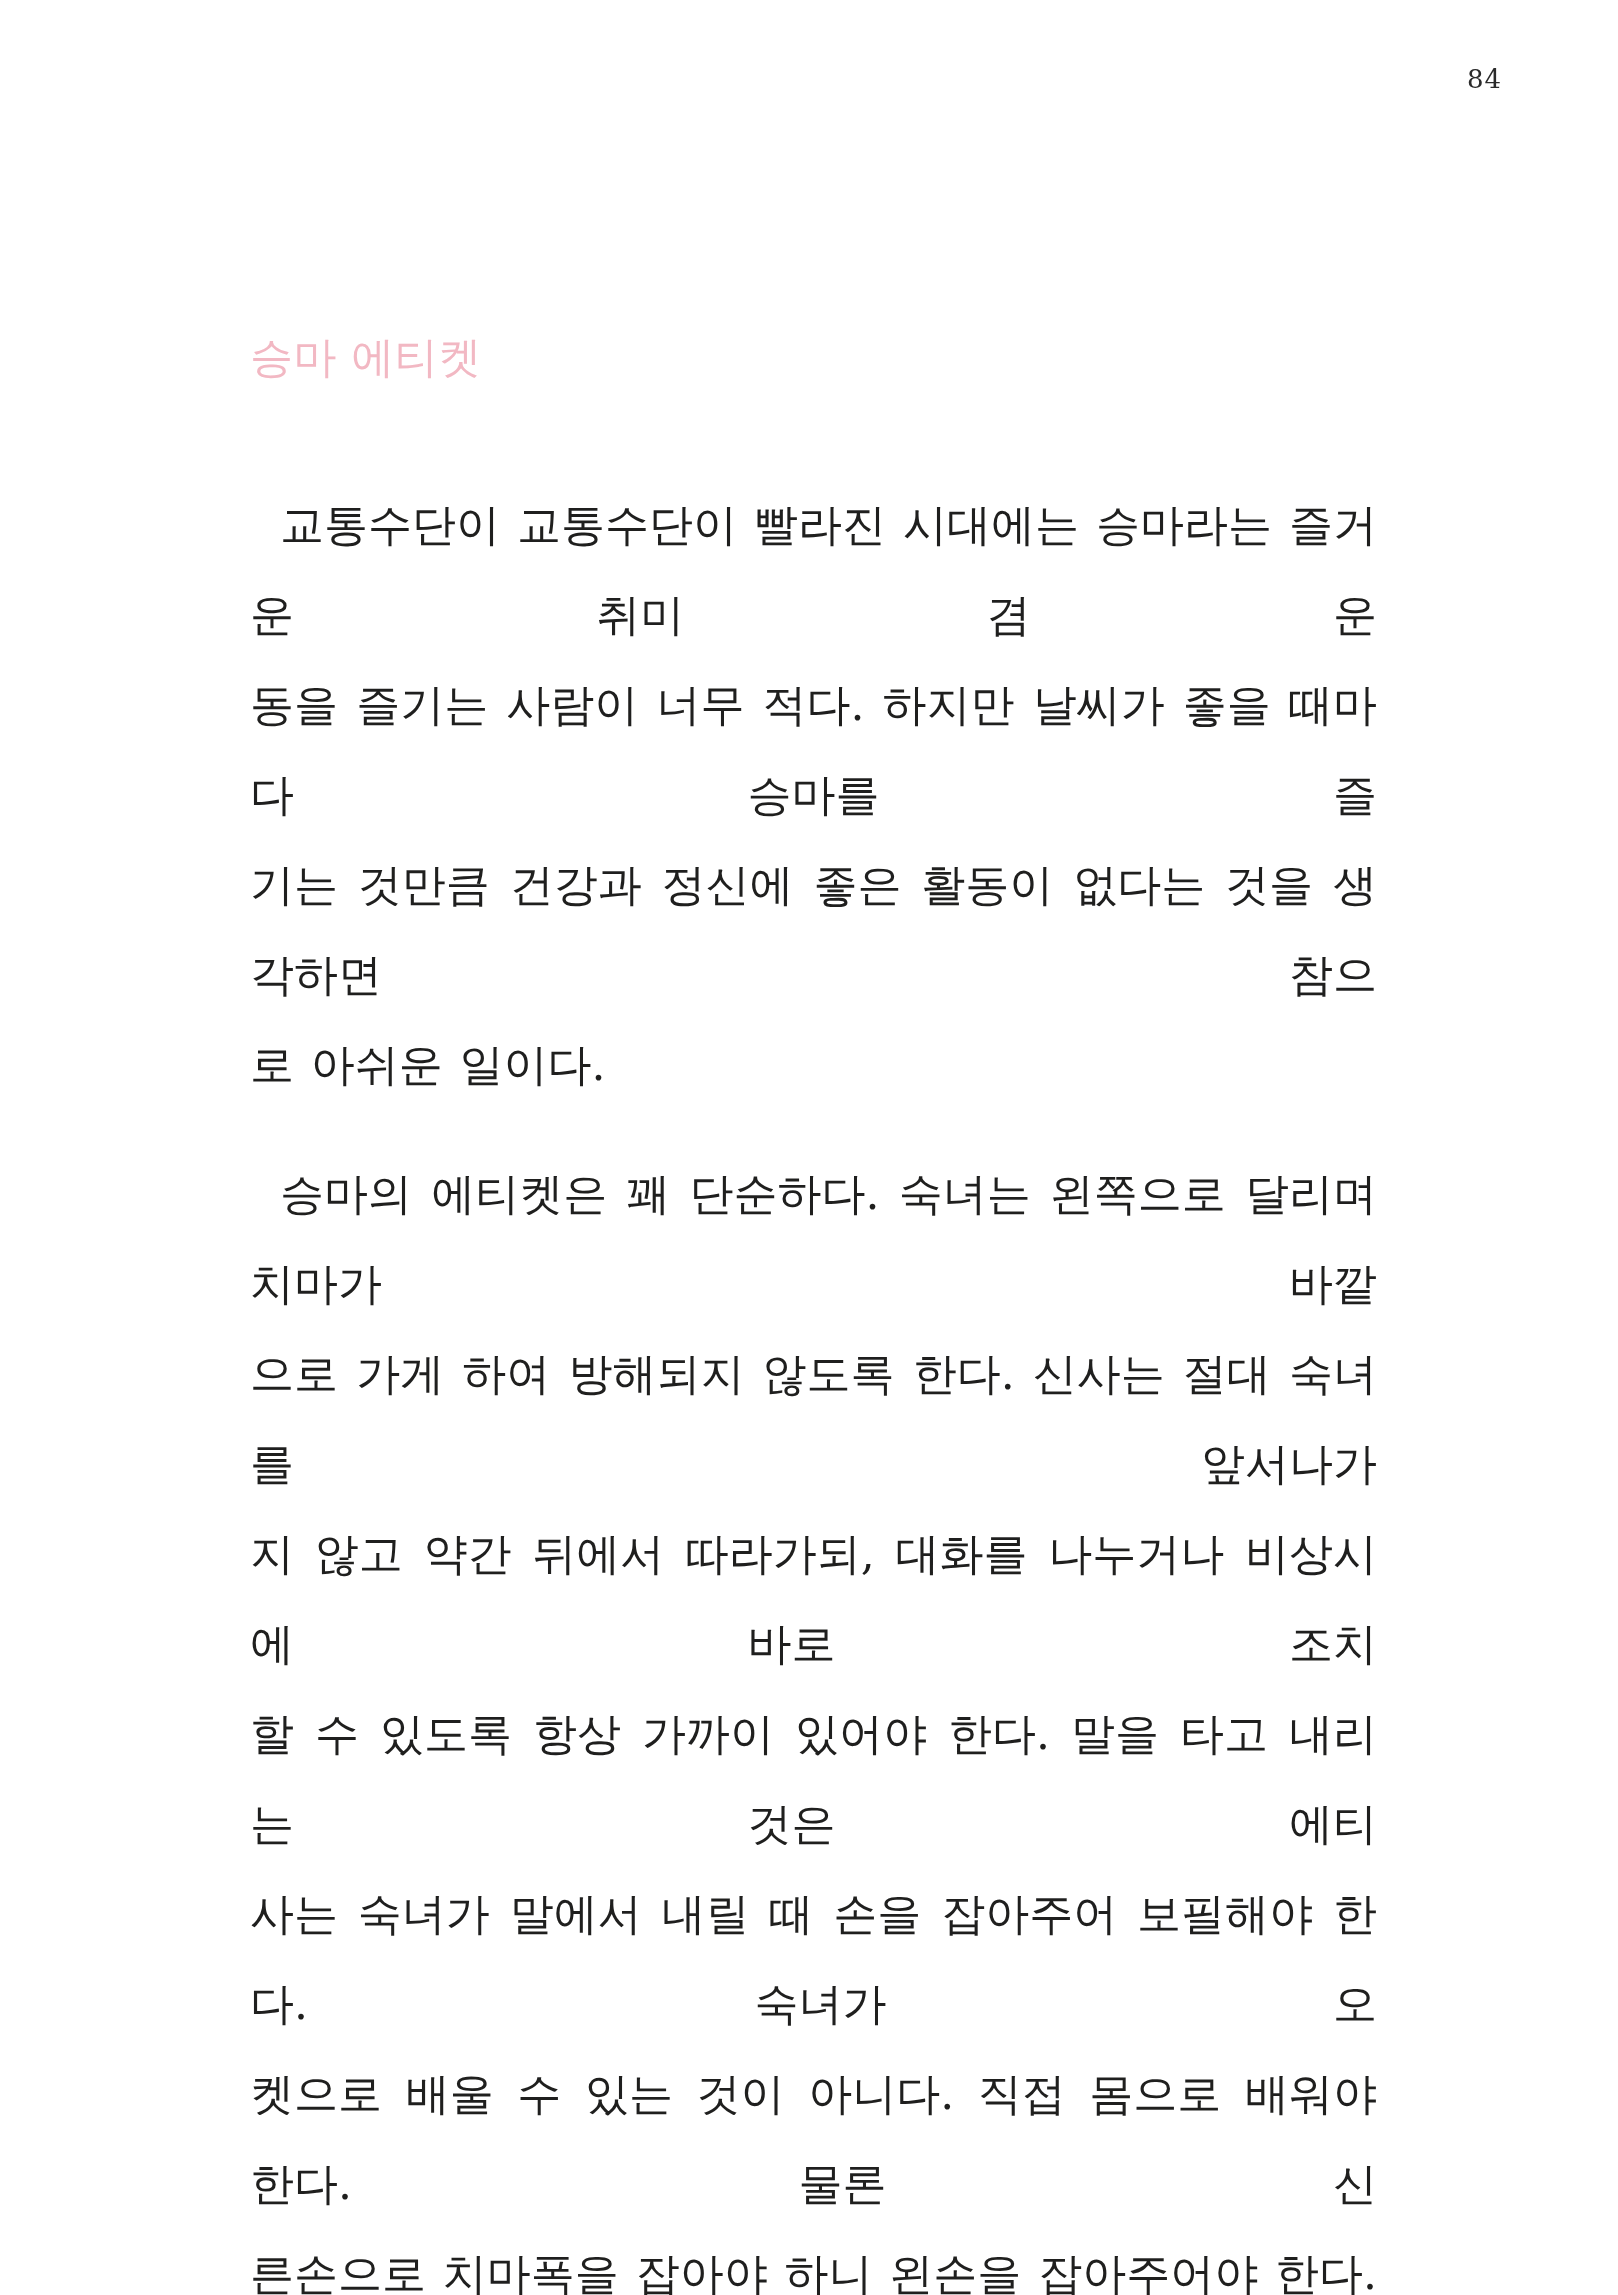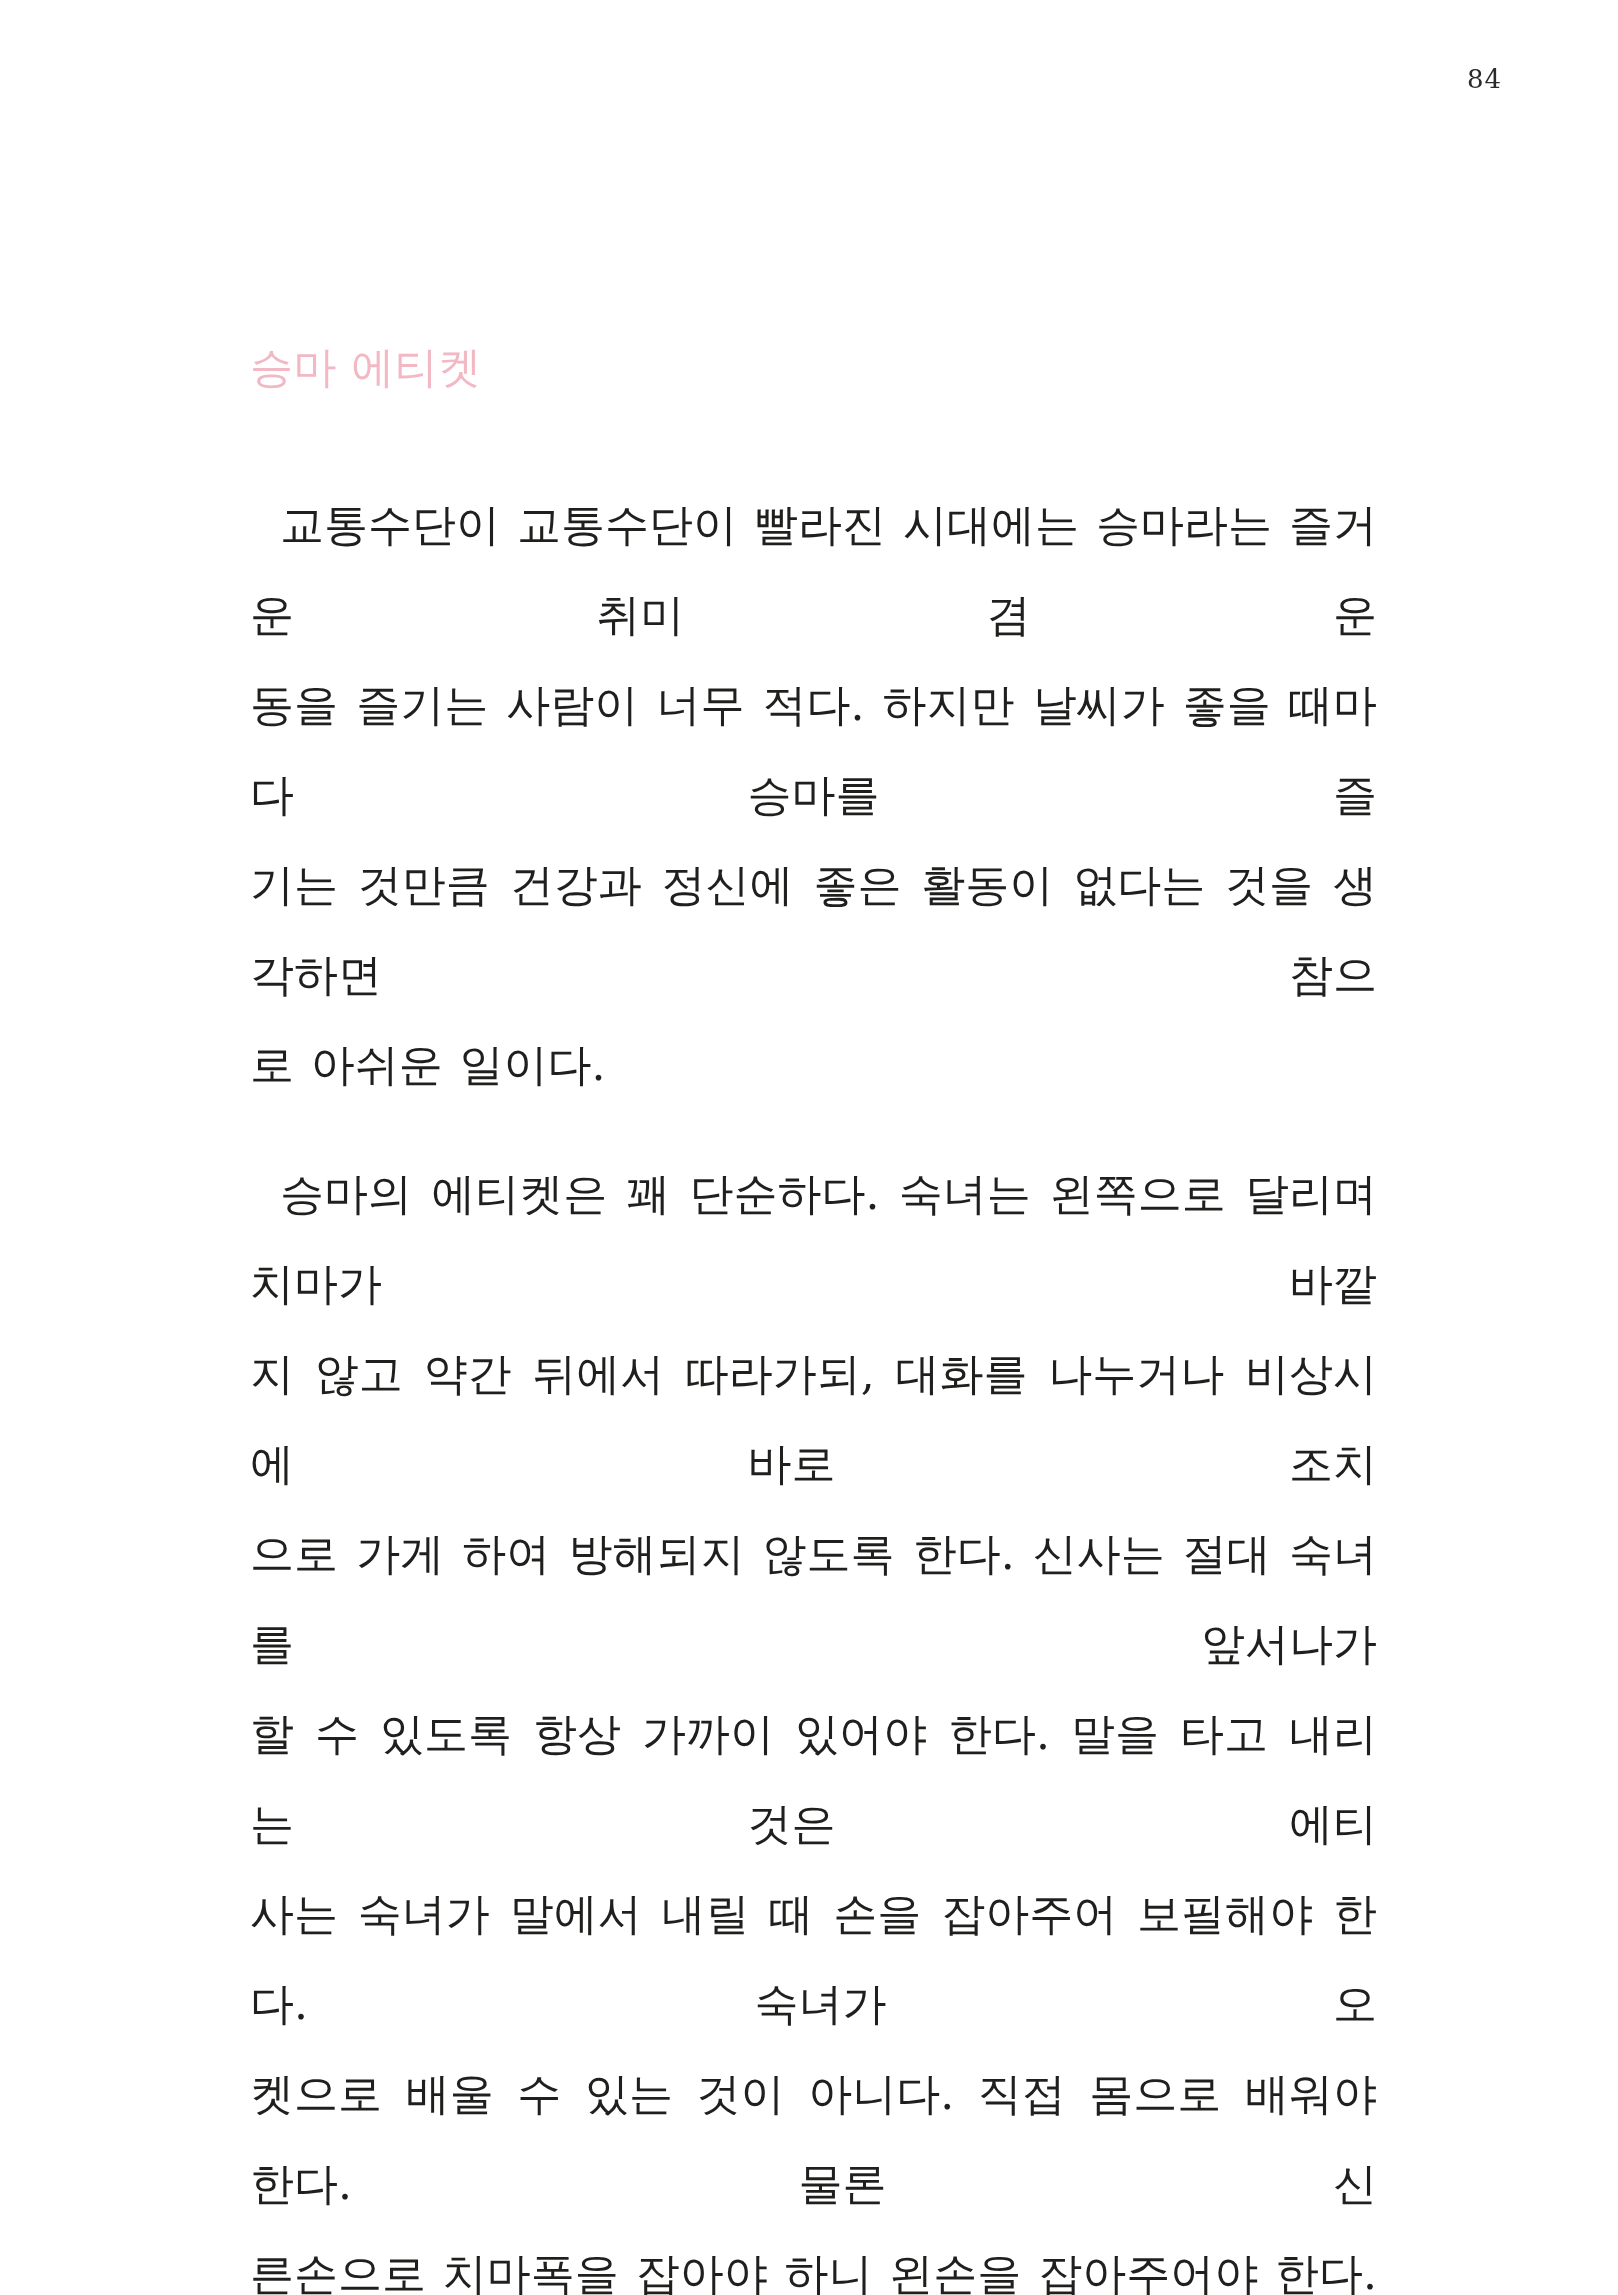--- a/index.html
+++ b/index.html
@@ -24,21 +24,21 @@
     top: 66px;
     right: 116px;
     font-size: 26px;
     line-height: 1;
     color: var(--page-number);
     letter-spacing: 0.9px;
   }
   .heading {
     position: absolute;
     left: 250px;
-    top: 344px;
+    top: 334px;
     margin: 0;
     font-family: "DejaVu Sans", "Liberation Sans", sans-serif;
     font-weight: 500;
     font-size: 43px;
     line-height: 1.1;
     letter-spacing: 0.5px;
     color: var(--heading-pink);
   }
   .body-text {
     position: absolute;
@@ -69,22 +69,22 @@
 
   <div class="body-text">
       <div class="paragraph">
         <div class="line justify indent"><span>교통수단이 교통수단이 빨라진 시대에는 승마라는 즐거운 취미 겸 운</span></div>
         <div class="line justify"><span>동을 즐기는 사람이 너무 적다. 하지만 날씨가 좋을 때마다 승마를 즐</span></div>
         <div class="line justify"><span>기는 것만큼 건강과 정신에 좋은 활동이 없다는 것을 생각하면 참으</span></div>
         <div class="line"><span>로 아쉬운 일이다.</span></div>
       </div>
       <div class="paragraph">
         <div class="line justify indent"><span>승마의 에티켓은 꽤 단순하다. 숙녀는 왼쪽으로 달리며 치마가 바깥</span></div>
+        <div class="line justify"><span>으로 가게 하여 방해되지 않도록 한다. 신사는 절대 숙녀를 앞서나가</span></div>
         <div class="line justify"><span>지 않고 약간 뒤에서 따라가되, 대화를 나누거나 비상시에 바로 조치</span></div>
-        <div class="line justify"><span>으로 가게 하여 방해되지 않도록 한다. 신사는 절대 숙녀를 앞서나가</span></div>
         <div class="line justify"><span>할 수 있도록 항상 가까이 있어야 한다. 말을 타고 내리는 것은 에티</span></div>
         <div class="line justify"><span>사는 숙녀가 말에서 내릴 때 손을 잡아주어 보필해야 한다. 숙녀가 오</span></div>
         <div class="line justify"><span>켓으로 배울 수 있는 것이 아니다. 직접 몸으로 배워야 한다. 물론 신</span></div>
         <div class="line justify"><span>른손으로 치마폭을 잡아야 하니 왼손을 잡아주어야 한다. 숙녀가 말</span></div>
       </div>
     </div>
 </div>
 
 
 </body></html>

